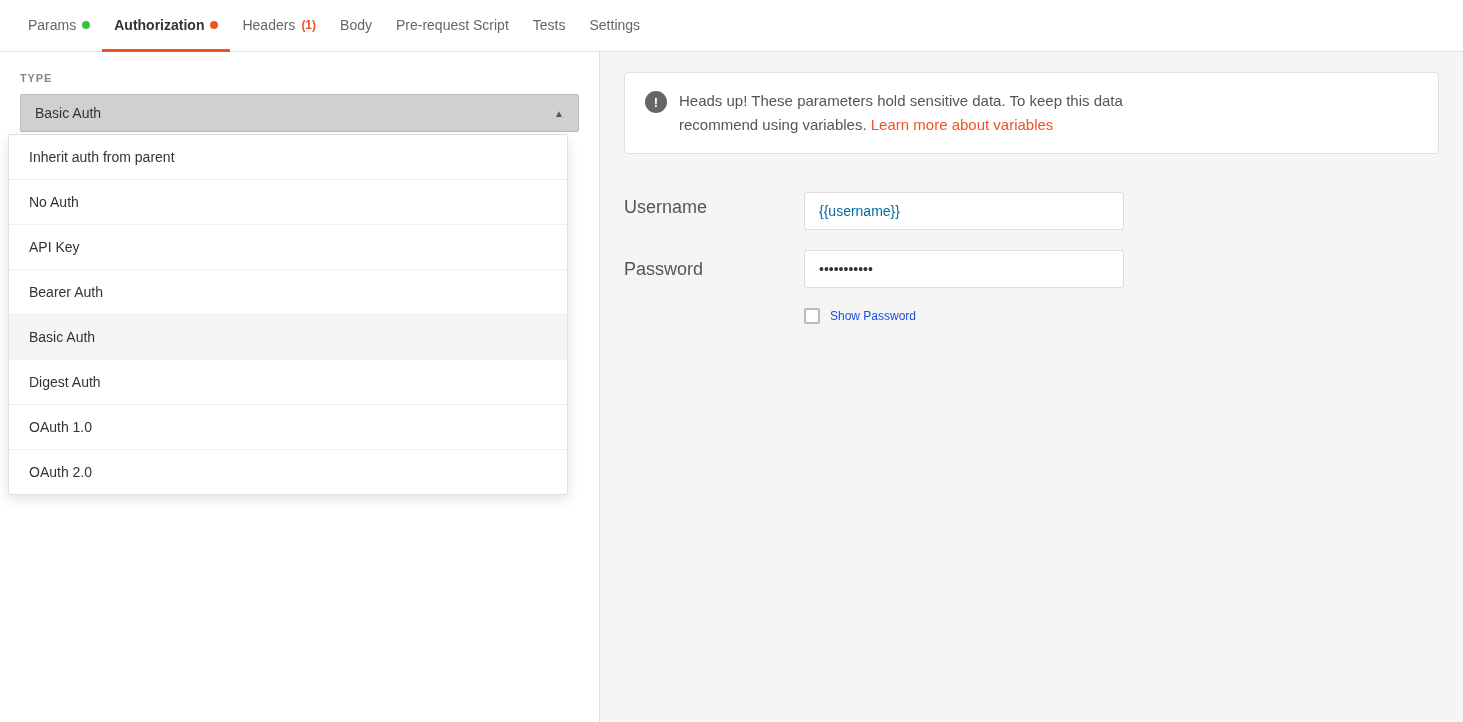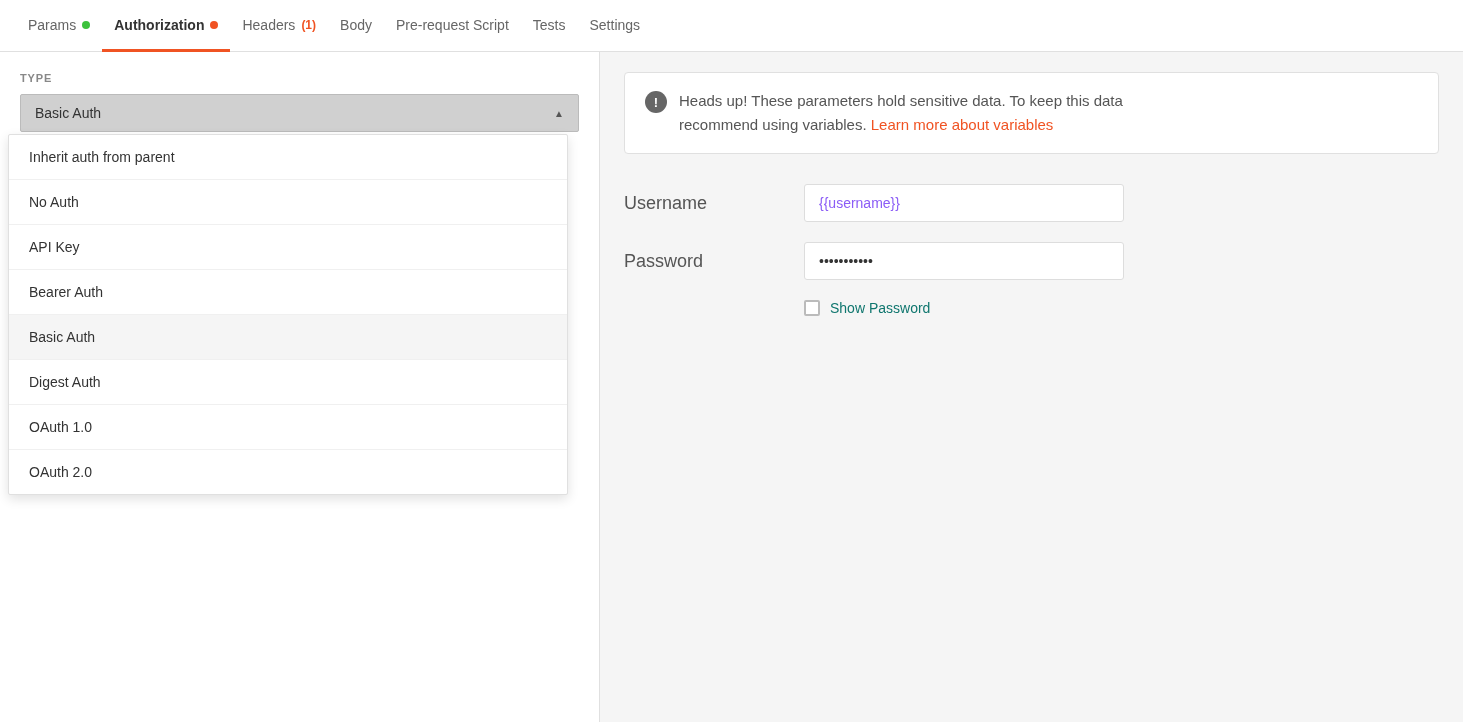--- a/index.html
+++ b/index.html
@@ -190,44 +190,45 @@
       border: 1px solid #ddd;
       border-radius: 3px;
       padding: 10px 14px;
       font-size: 14px;
       color: #333;
       background: #fff;
       outline: none;
       max-width: 320px;
     }
     .form-input.variable-value {
-      color: #8b5cf6;
+      color: #0369a1;
       font-style: normal;
+      margin-top: 8px;
     }
 
     
     .show-password-row {
       display: flex;
       align-items: center;
       gap: 10px;
       margin-left: 180px;
       margin-top: 10px;
     }
     .checkbox {
       width: 16px;
       height: 16px;
       border: 2px solid #bbb;
       border-radius: 2px;
       background: #fff;
       cursor: pointer;
       flex-shrink: 0;
     }
     .show-password-label {
-      font-size: 14px;
-      color: #0f766e;
+      font-size: 12px;
+      color: #1d4ed8;
       cursor: pointer;
     }
 
     
     .dropdown-item.cursor-hand {
       position: relative;
     }
   </style>
 </head>
 <body>

